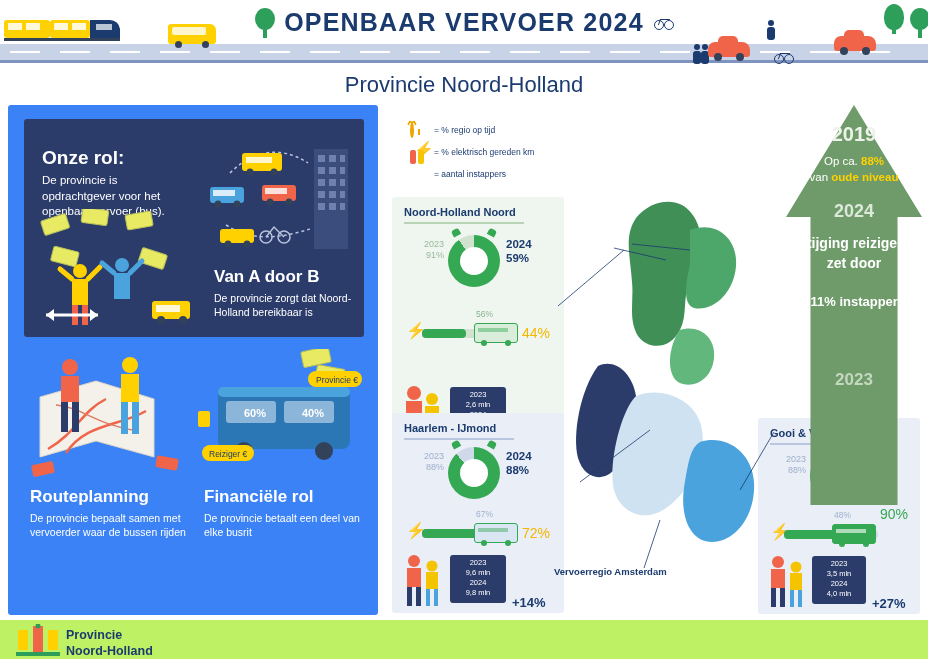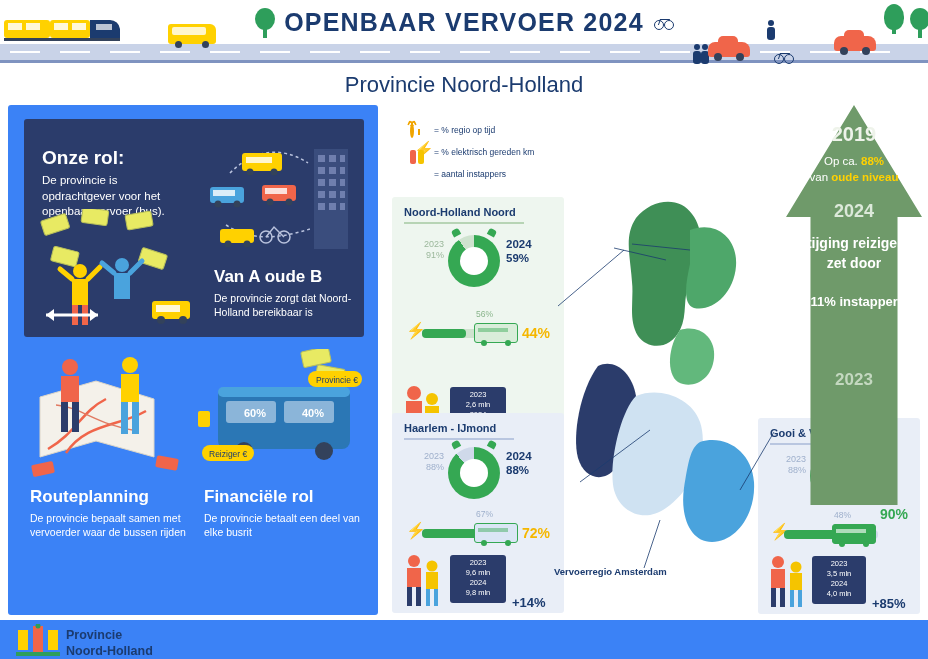--- a/index.html
+++ b/index.html
@@ -131,21 +131,21 @@
   .yr-old{ position:absolute; font-size:9px; color:#9cb89c; text-align:right; line-height:1.25;}
   .yr-new{ position:absolute; font-size:11.5px; font-weight:bold; color:#1b3b6f; line-height:1.25;}
   .bar-bg{ position:absolute; height:9px; border-radius:4px; background:#cfe3cf;}
   .card.blue .bar-bg{ background:#cfd9ea;}
   .bar-fill{ position:absolute; height:9px; border-radius:4px; background:#35a853;}
   .mini-bus{ position:absolute; width:44px;height:20px; background:#d9edda;border:1.5px solid #35a853;border-radius:3px;}
   .mini-bus .w1,.mini-bus .w2{position:absolute;bottom:-4px;width:6px;height:6px;background:#35a853;border-radius:50%;}
   .mini-bus .w1{left:6px;} .mini-bus .w2{right:6px;}
   .mini-bus .stripe{position:absolute;left:3px;top:4px;width:30px;height:4px;background:#35a853;opacity:.45;}
   .pct-small{ position:absolute; font-size:8.5px; color:#8ab58c; }
-  .pct-big{ position:absolute; font-size:14px; font-weight:bold; color:#f5b700;}
+  .pct-big{ position:absolute; font-size:14px; font-weight:normal; color:#f5b700;}
   .pct-big.green{ color:#35a853;}
 
   .instap-box{
     position:absolute; background:#2b3c6b; color:#fff; border-radius:3px;
     font-size:7.5px; text-align:center; padding-top:3px; line-height:1.35;
   }
   .plus-big{ position:absolute; font-size:13px; font-weight:bold; color:#1b3b6f;}
 
   
   .arrow-panel{ position:absolute; left:786px; top:105px; width:136px; height:400px;}
@@ -165,21 +165,21 @@
 
   
   .map { position:absolute; left:540px; top:190px; width:270px; height:420px;}
   .vervoerregio-label{
     position:absolute; left:554px; top:566px; width:170px; font-size:9px; color:#1b3b6f; line-height:1.35;
   }
   .vervoerregio-label b{ font-size:9.5px;}
 
   
   .footer{
-    position:absolute; left:0; top:620px; width:928px; height:39px; background:#3b82f6;
+    position:absolute; left:0; top:620px; width:928px; height:39px; background:#bef264;
   }
   .logo-wrap{ position:absolute; left:16px; top:4px; width:180px; height:34px;}
   .logo-crest{ position:absolute; left:0; top:0; width:44px; height:34px;}
   .logo-txt{ position:absolute; left:50px; top:3px; font-size:12.5px; font-weight:bold; color:#1b3b6f; line-height:1.3;}
 </style>
 </head>
 <body>
 
 <div class="page">
 
@@ -312,21 +312,21 @@
         <rect x="10" y="96" width="34" height="14" rx="3" fill="#ffd100"></rect>
         <circle cx="18" cy="111" r="3.5" fill="#33425b"></circle>
           <circle cx="37" cy="111" r="3.5" fill="#33425b"></circle>
         <g stroke="#b9c2dd" stroke-width="1.5" fill="none">
           <circle cx="56" cy="104" r="6"></circle>
             <circle cx="74" cy="104" r="6"></circle>
           <path d="M56 104 L64 94 L74 104"></path>
         </g>
       </svg>
 
-      <div class="vanaanaarb-title">Van A oude B</div>
+      <div class="vanaanaarb-title">Van A door B</div>
       <div class="vanaanaarb-sub">De provincie zorgt dat Noord-Holland bereikbaar is</div>
 
       <svg style="position:absolute;left:12px;top:90px;" width="170" height="120">
         <g fill="#e8ea63" stroke="#b9c05a">
           <rect x="6" y="8" width="26" height="15" rx="2" transform="rotate(-18 19 15)"></rect>
           <rect x="46" y="0" width="26" height="15" rx="2" transform="rotate(8 59 7)"></rect>
           <rect x="90" y="4" width="26" height="15" rx="2" transform="rotate(-10 103 11)"></rect>
           <rect x="16" y="40" width="26" height="15" rx="2" transform="rotate(14 29 47)"></rect>
           <rect x="104" y="42" width="26" height="15" rx="2" transform="rotate(18 117 49)"></rect>
         </g>
@@ -551,21 +551,21 @@
       <circle cx="30" cy="13" r="5.5" fill="#f5c400"></circle>
       <path d="M24 19 h12 v17 h-12z" fill="#f5c400"></path>
       <path d="M24 36 h4 v17 h-4z M32 36 h4 v17 h-4z" fill="#4aa3dd"></path>
     </svg>
     <div class="instap-box" style="left:54px; top:138px; width:54px; height:48px;">
       <span>2023</span><br>
       <span>3,5 mln</span><br>
       <span>2024</span><br>
       <span>4,0 mln</span>
     </div>
-    <div class="plus-big" style="left:114px; top:178px;">+85%</div>
+    <div class="plus-big" style="left:114px; top:178px;">+27%</div>
   </div>
 
   <svg class="map" viewBox="0 0 270 420">
 
     <path d="M96 28 C112 8 140 6 152 24 C166 42 162 70 150 92 C142 108 148 124 140 140
              C130 160 108 160 98 146 C88 130 94 110 92 92 C90 64 84 46 96 28 Z" fill="#3f8f56"></path>
     <path d="M150 40 C176 30 198 48 196 76 C194 104 172 122 154 118 C142 114 146 92 150 74 Z" fill="#4ea76a"></path>
     <path d="M140 140 C158 134 176 146 174 168 C172 190 152 200 138 192 C126 184 128 156 140 140 Z" fill="#62b87c"></path>
 
     <path d="M58 176 C74 168 92 182 96 206 C100 232 90 262 76 278 C62 294 44 288 38 268

